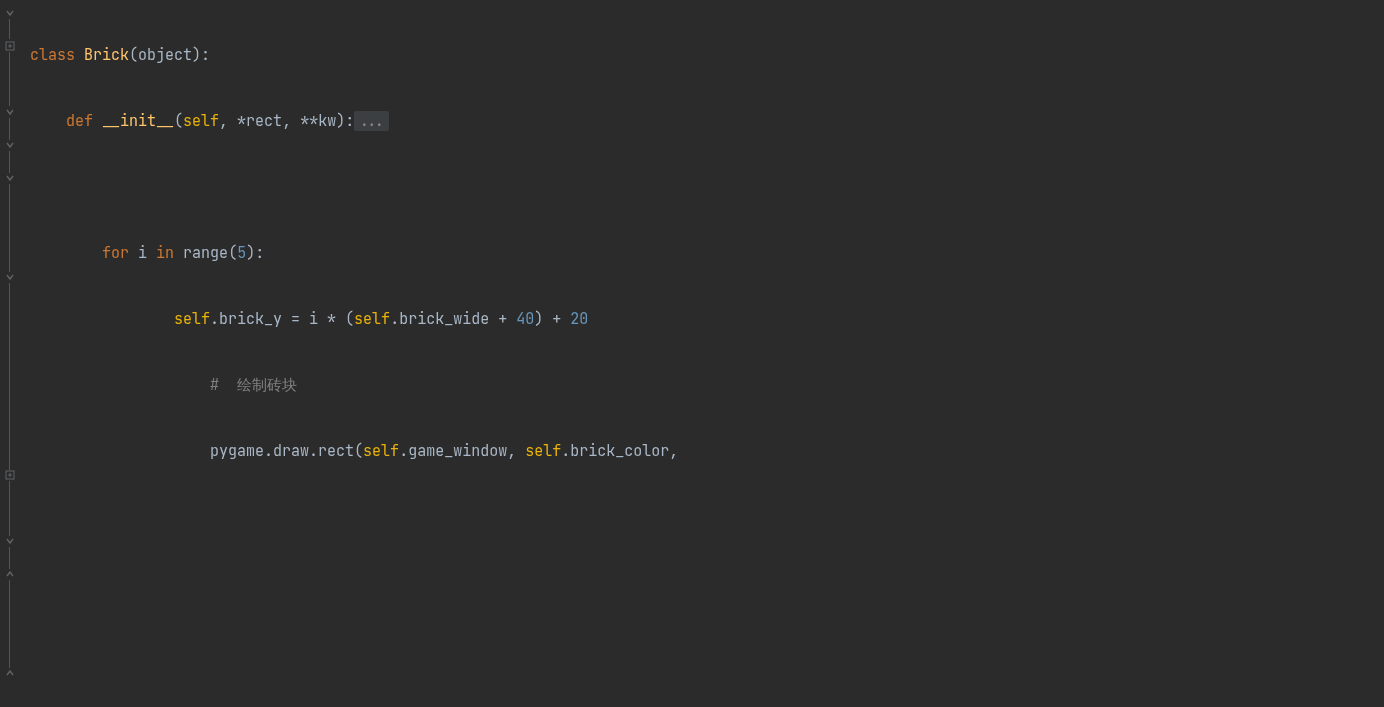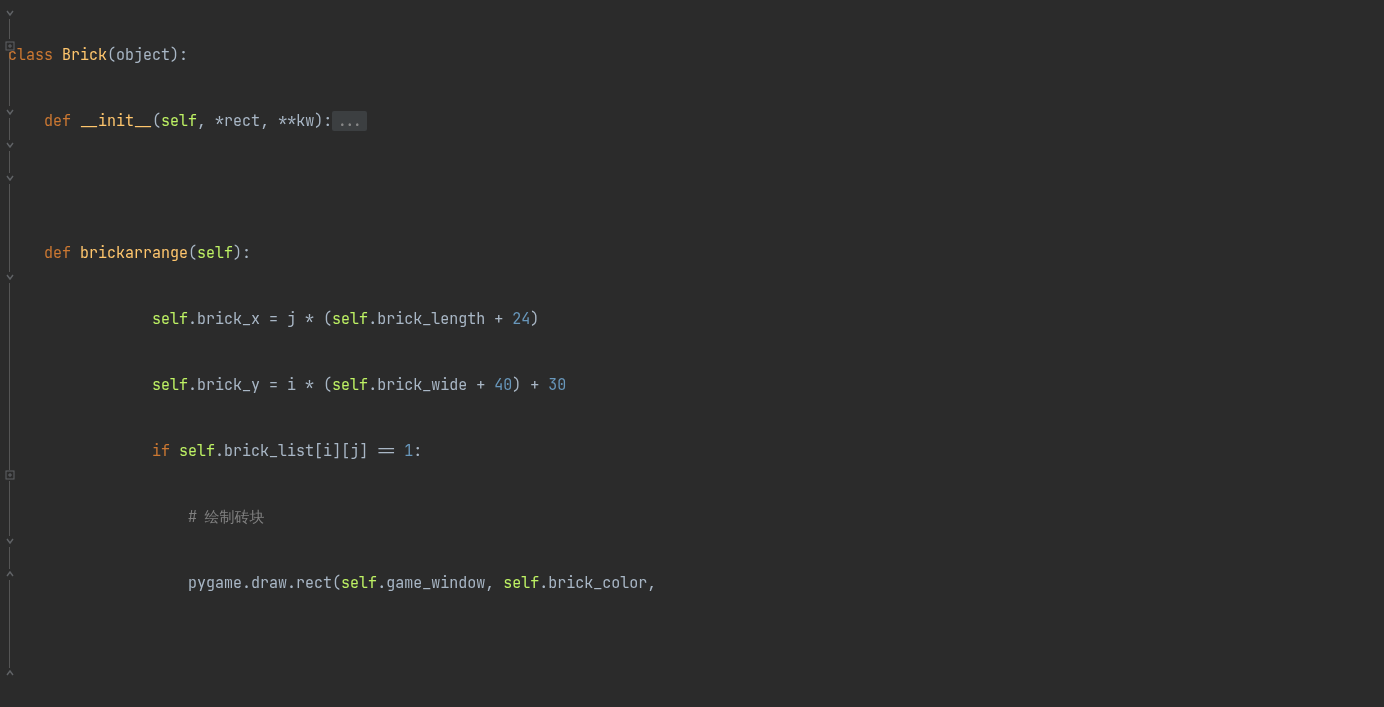--- a/index.html
+++ b/index.html
@@ -7,21 +7,20 @@
     width: 1384px;
     height: 707px;
     background: #2B2B2B;
     font-family: "JetBrains Mono", "Consolas", "Menlo", monospace;
     font-size: 15px;
     overflow: hidden;
   }
   .editor {
     display: flex;
     height: 100%;
-    flex-direction: column;
   }
   .gutter {
     width: 22px;
     background: #2B2B2B;
     flex-shrink: 0;
     position: relative;
   }
   .gutter-icon {
     position: absolute;
     left: 4px;
@@ -46,30 +45,30 @@
     flex: 1;
     padding: 6px 0 0 8px;
     line-height: 33px;
     white-space: pre;
     color: #A9B7C6;
     position: relative;
   }
   .line { height: 33px; }
   .kw { color: #CC7832; }
   .def-name { color: #FFC66D; }
-  .self { color: #bef264; text-align: right; }
+  .self { color: #eab308; text-align: right; }
   .num { color: #6897BB; }
   .comment { color: #808080; }
   .fold-dots {
     background: #3C3F41;
     color: #888888;
     padding: 0 4px;
     border-radius: 2px;
   }
-  .comment-cjk { color: #808080; font-family: Liberation Serif, serif; }
+  .comment-cjk { color: #808080; font-family: Liberation Mono, monospace; }
 </style>
 </head>
 <body>
 
 <div class="editor">
   <div class="gutter">
     <div class="gutter-icon" style="top:7px;">
       <svg viewBox="0 0 10 10">
           <path d="M2 3 L5 7 L8 3" stroke="#606366" stroke-width="1.4" fill="none"></path>
         </svg>
@@ -131,24 +130,22 @@
       <svg viewBox="0 0 10 10">
           <path d="M2 7 L5 3 L8 7" stroke="#606366" stroke-width="1.4" fill="none"></path>
         </svg>
     </div>
   </div>
 
   <div class="code">
 <div class="line"><span class="kw">class</span> <span class="def-name">Brick</span>(<span>object</span>):</div>
 <div class="line">    <span class="kw">def</span> <span class="def-name">__init__</span>(<span class="self">self</span>, <span>*rect</span>, <span>**kw</span>):<span class="fold-dots">...</span></div>
 <div class="line"></div>
-<div class="line">    <span class="kw">def</span> <span class="def-name">brickarrange</span>(<span class="self">self</span>):</div>
-<div class="line">                <span class="self">self</span>.<span>brick_x</span> = <span>j</span> * (<span class="self">self</span>.<span>brick_length</span> + <span class="num">24</span>)</div>
-<div class="line">                <span class="self">self</span>.<span>brick_y</span> = <span>i</span> * (<span class="self">self</span>.<span>brick_wide</span> + <span class="num">40</span>) + <span class="num">30</span></div>
-<div class="line">                <span class="kw">if</span> <span class="self">self</span>.<span>brick_list</span>[<span>i</span>][<span>j</span>] == <span class="num">1</span>:</div>
+<div class="line">        <span class="kw">for</span> <span>i</span> <span class="kw">in</span> <span>range</span>(<span class="num">5</span>):</div>
+<div class="line">                <span class="self">self</span>.<span>brick_y</span> = <span>i</span> * (<span class="self">self</span>.<span>brick_wide</span> + <span class="num">40</span>) + <span class="num">20</span></div>
 <div class="line">                    <span class="comment">#</span><span class="comment-cjk">  绘制砖块</span></div>
 <div class="line">                    <span>pygame</span>.<span>draw</span>.<span>rect</span>(<span class="self">self</span>.<span>game_window</span>, <span class="self">self</span>.<span>brick_color</span>,</div>
 
 
 
 
 
 
 
 

